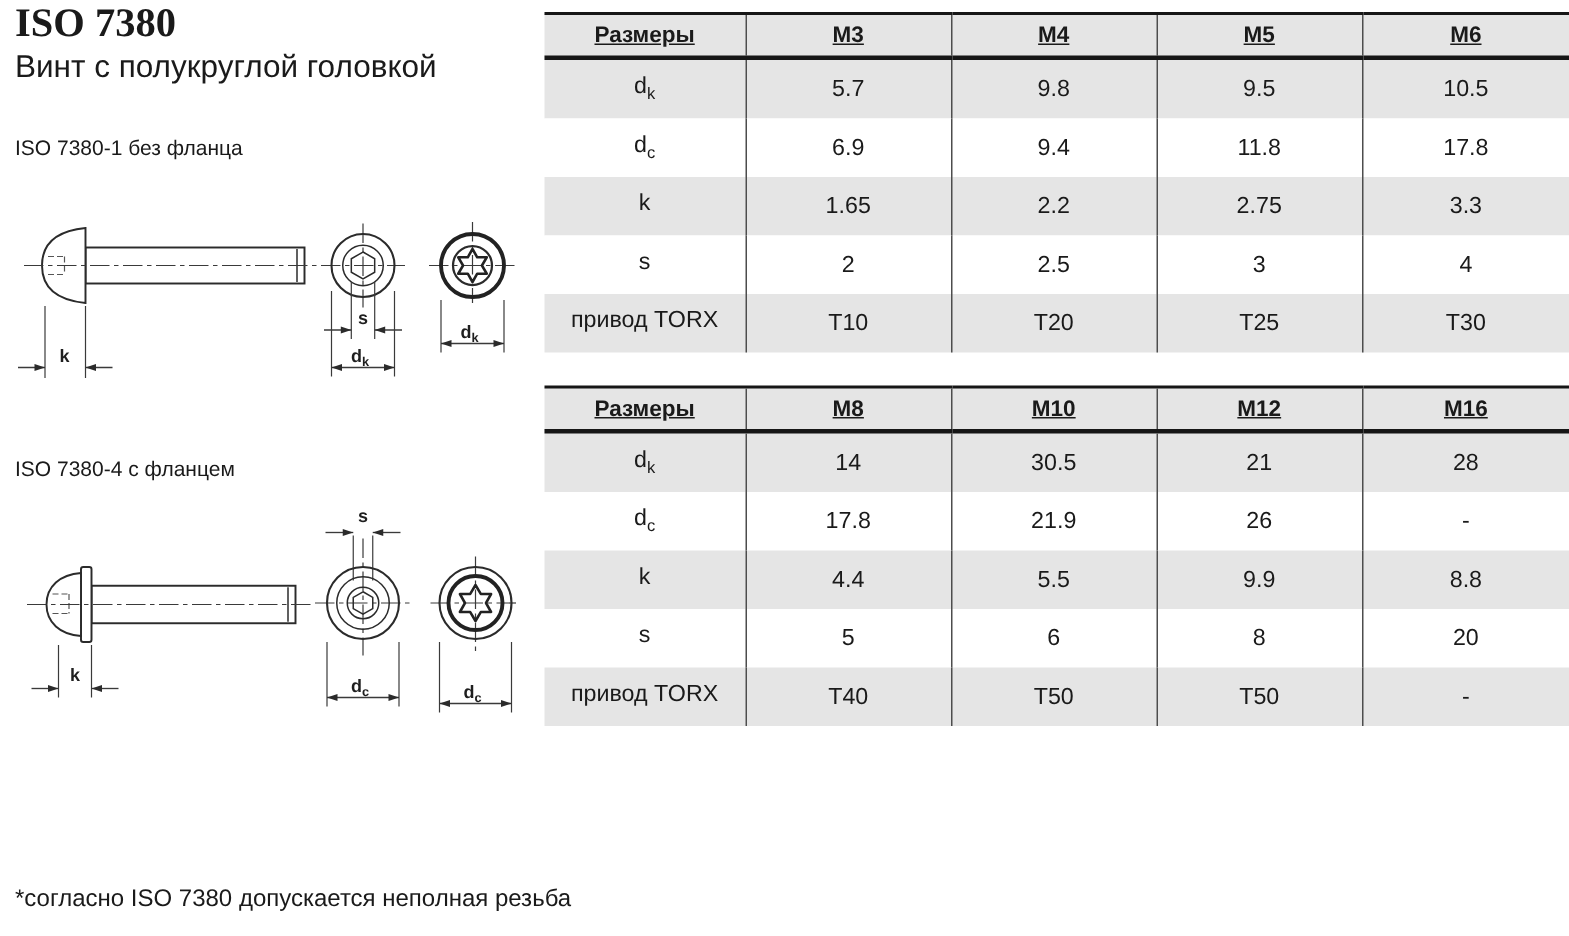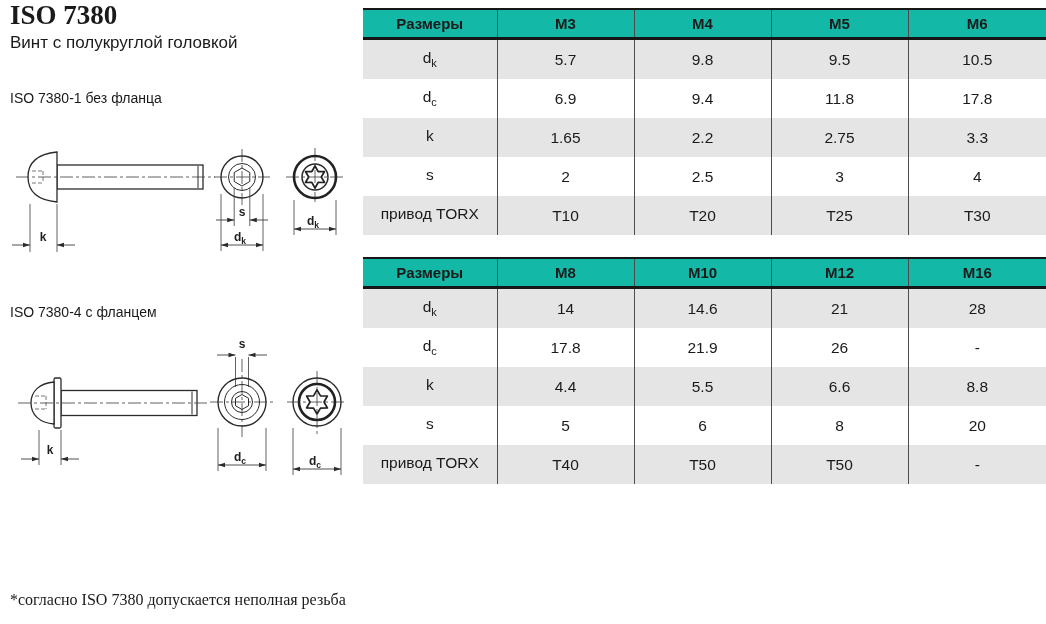--- a/index.html
+++ b/index.html
@@ -2,36 +2,36 @@
 <html><head>
 <meta charset="utf-8">
 <style>
   html,body{margin:0;padding:0;}
   body{
     width:1046px;height:624px;position:relative;background:#ffffff;
     font-family:"Liberation Sans", sans-serif;color:#1a1a1a;overflow:hidden;
   }
   .abs{position:absolute;}
   .page-title{left:10px;top:0px;font-size:27px;font-weight:bold;font-family:Liberation Serif, serif;}
-  .page-subtitle{left:10px;top:33px;font-size:17px;}
+  .page-subtitle{left:10px;top:33px;font-size:21px;}
   .section-label{left:10px;font-size:14px;}
   .sec1{top:90px;}
   .sec2{top:304px;}
-  .footnote{left:10px;top:591px;font-size:16px;font-family:Liberation Serif, serif;}
+  .footnote{left:10px;top:591px;font-size:16px;}
 
   table.spec{
     position:absolute;left:363px;width:683px;border-collapse:collapse;table-layout:fixed;
   }
   table.spec th, table.spec td{
     text-align:center;vertical-align:middle;padding:0;
     font-family:"Liberation Sans", sans-serif;
   }
   table.spec th{
-    height:27px;background:#14b8a6;font-weight:bold;font-size:15px;
-    border-top:2px solid #161616;border-bottom:3px solid #161616;
+    height:27px;background:#e5e5e5;font-weight:bold;font-size:15px;
+    border-top:2px solid #161616;border-bottom:3px solid #161616;text-decoration:underline;
   }
   table.spec td{height:39px;font-size:15.5px;}
   table.spec th + th, table.spec td + td{border-left:1px solid #4d4d4d;text-align:center;}
   tr.r-odd td{background:#e5e5e5;}
   tr.r-even td{background:#ffffff;}
   .t1{top:8px;}
   .t2{top:257px;}
   sub{font-size:11px;}
 
   svg text{font-family:"Liberation Sans", sans-serif;font-weight:bold;fill:#1f1f1f;}
@@ -226,36 +226,36 @@
       <tr>
     <th>Размеры</th>
     <th>M8</th>
     <th>M10</th>
     <th>M12</th>
     <th>M16</th>
   </tr>
   <tr class="r-odd">
     <td><span>d</span><sub>k</sub></td>
     <td>14</td>
-    <td>14.6</td>
+    <td>30.5</td>
     <td>21</td>
     <td>28</td>
   </tr>
   <tr class="r-even">
     <td><span>d</span><sub>c</sub></td>
     <td>17.8</td>
     <td>21.9</td>
     <td>26</td>
     <td>-</td>
   </tr>
   <tr class="r-odd">
     <td><span>k</span><sub></sub></td>
     <td>4.4</td>
     <td>5.5</td>
-    <td>6.6</td>
+    <td>9.9</td>
     <td>8.8</td>
   </tr>
   <tr class="r-even">
     <td><span>s</span><sub></sub></td>
     <td>5</td>
     <td>6</td>
     <td>8</td>
     <td>20</td>
   </tr>
   <tr class="r-odd">

